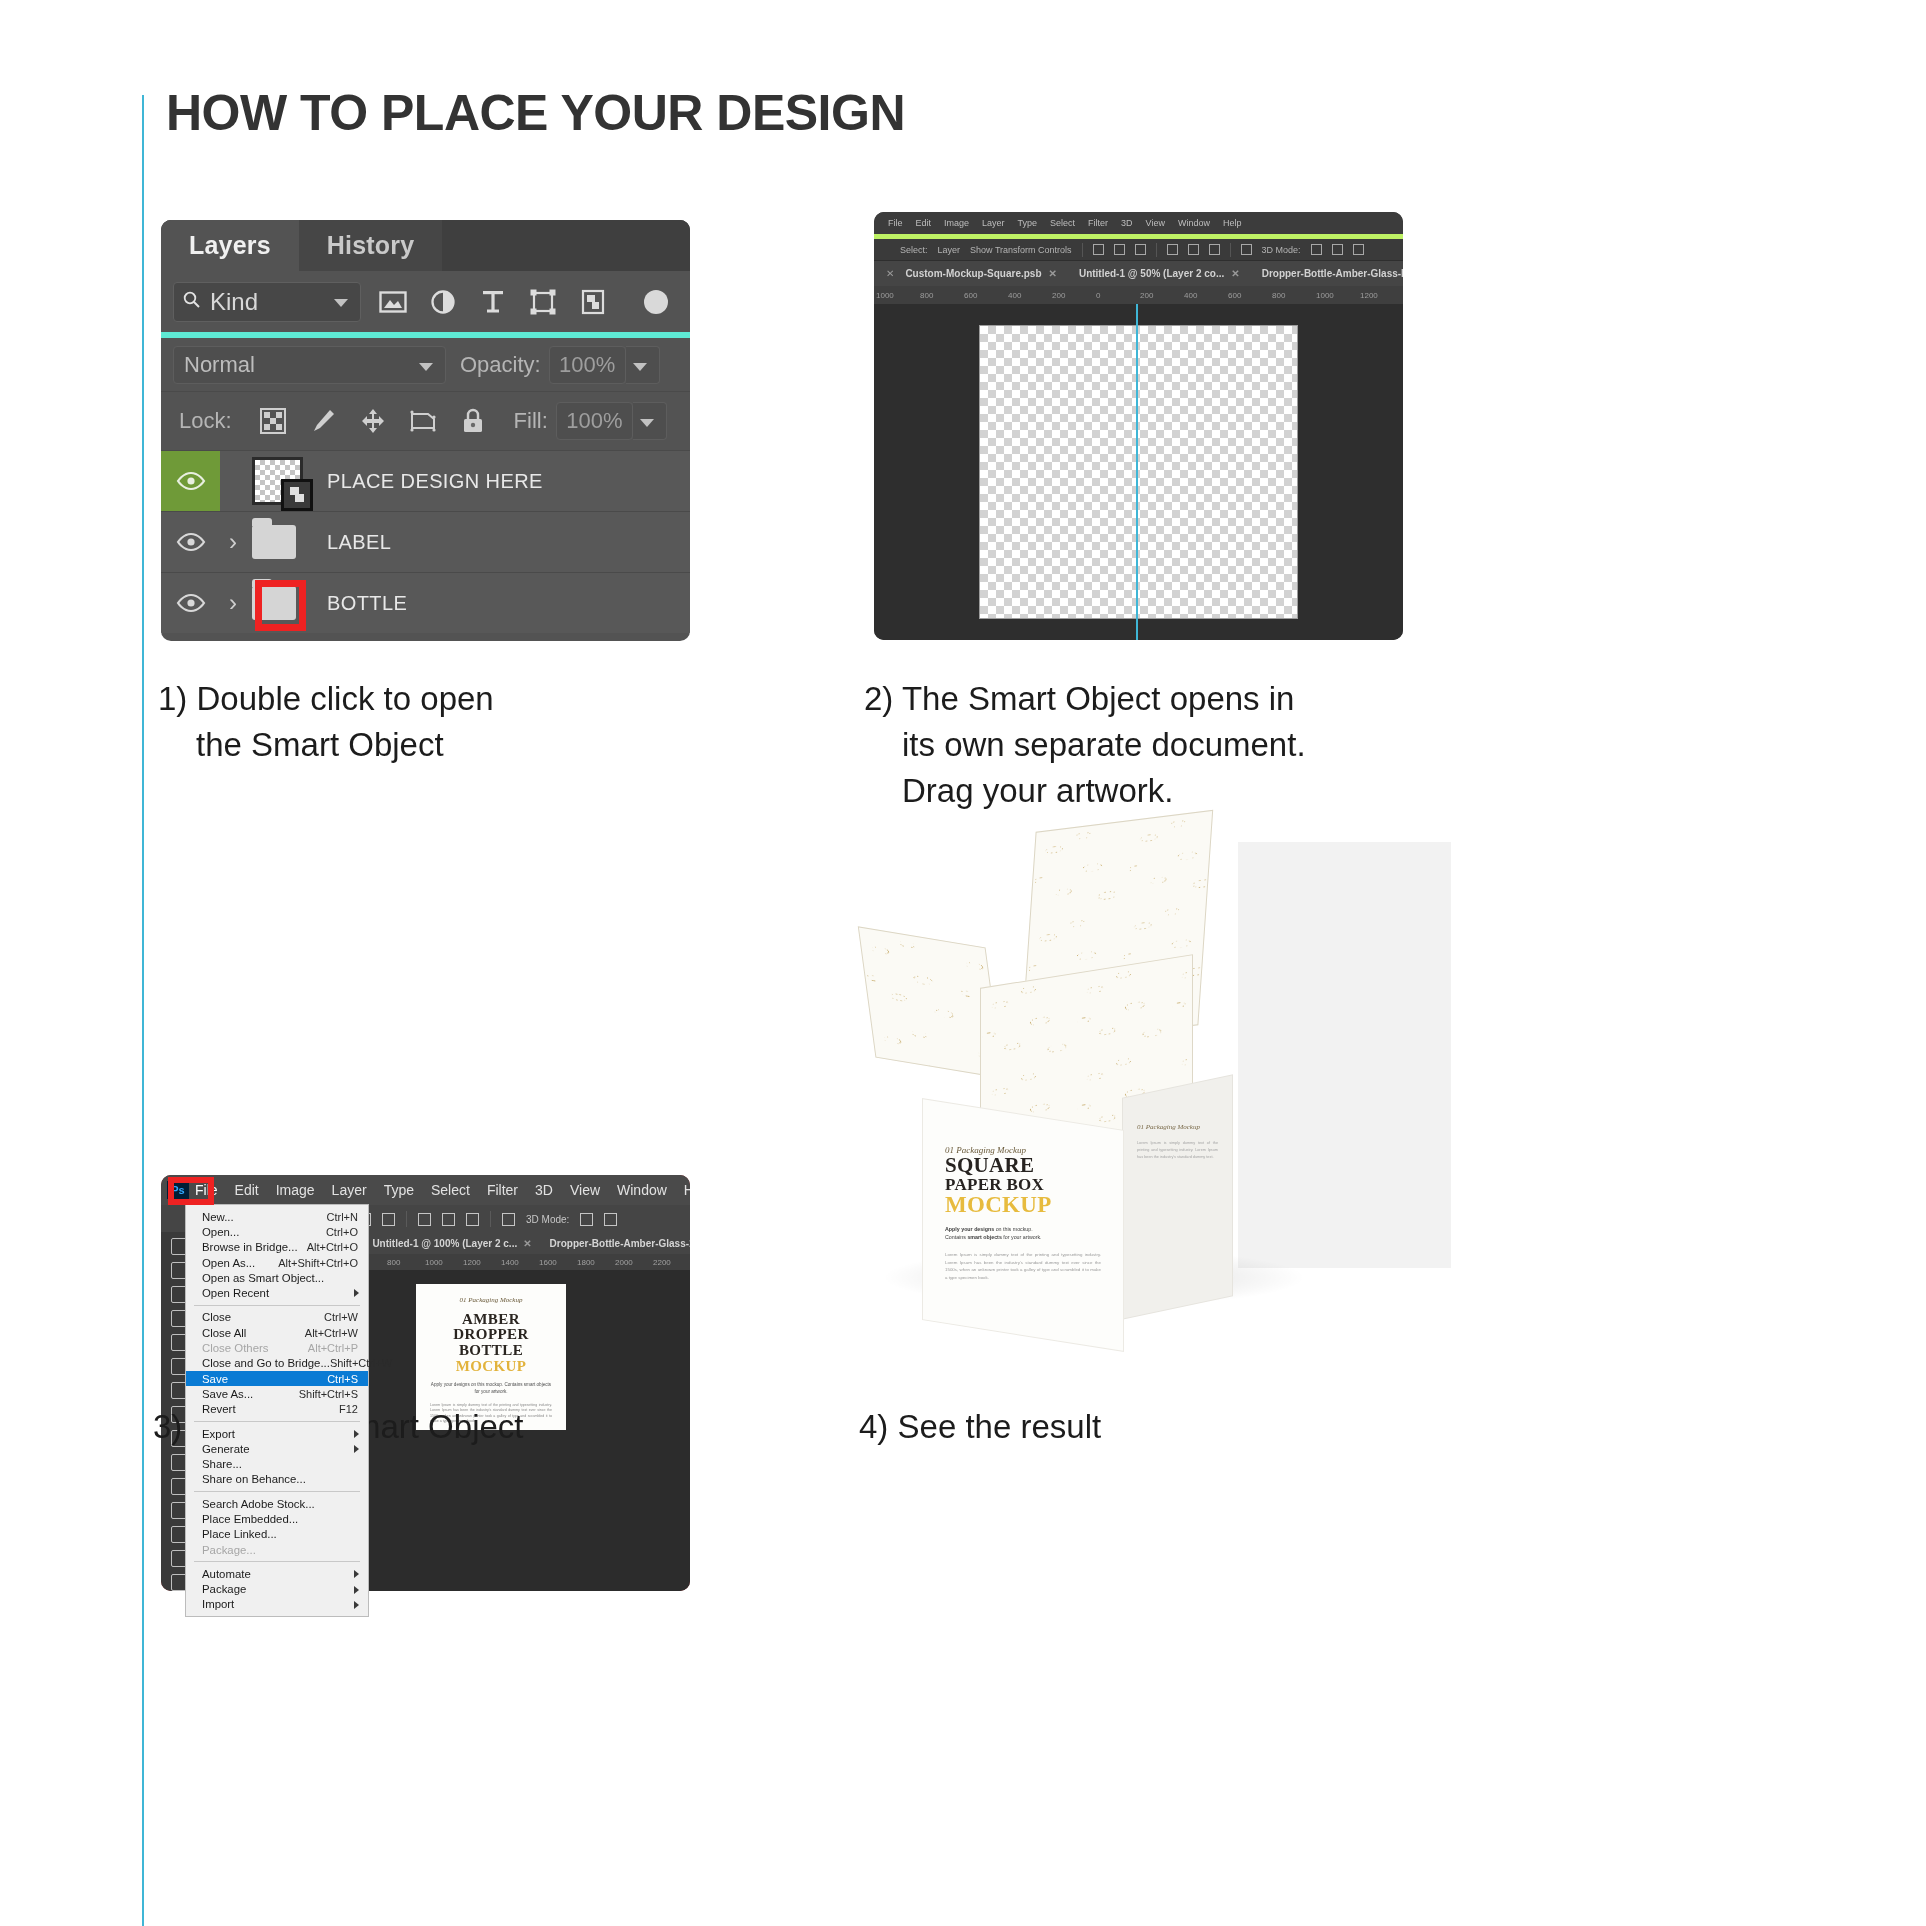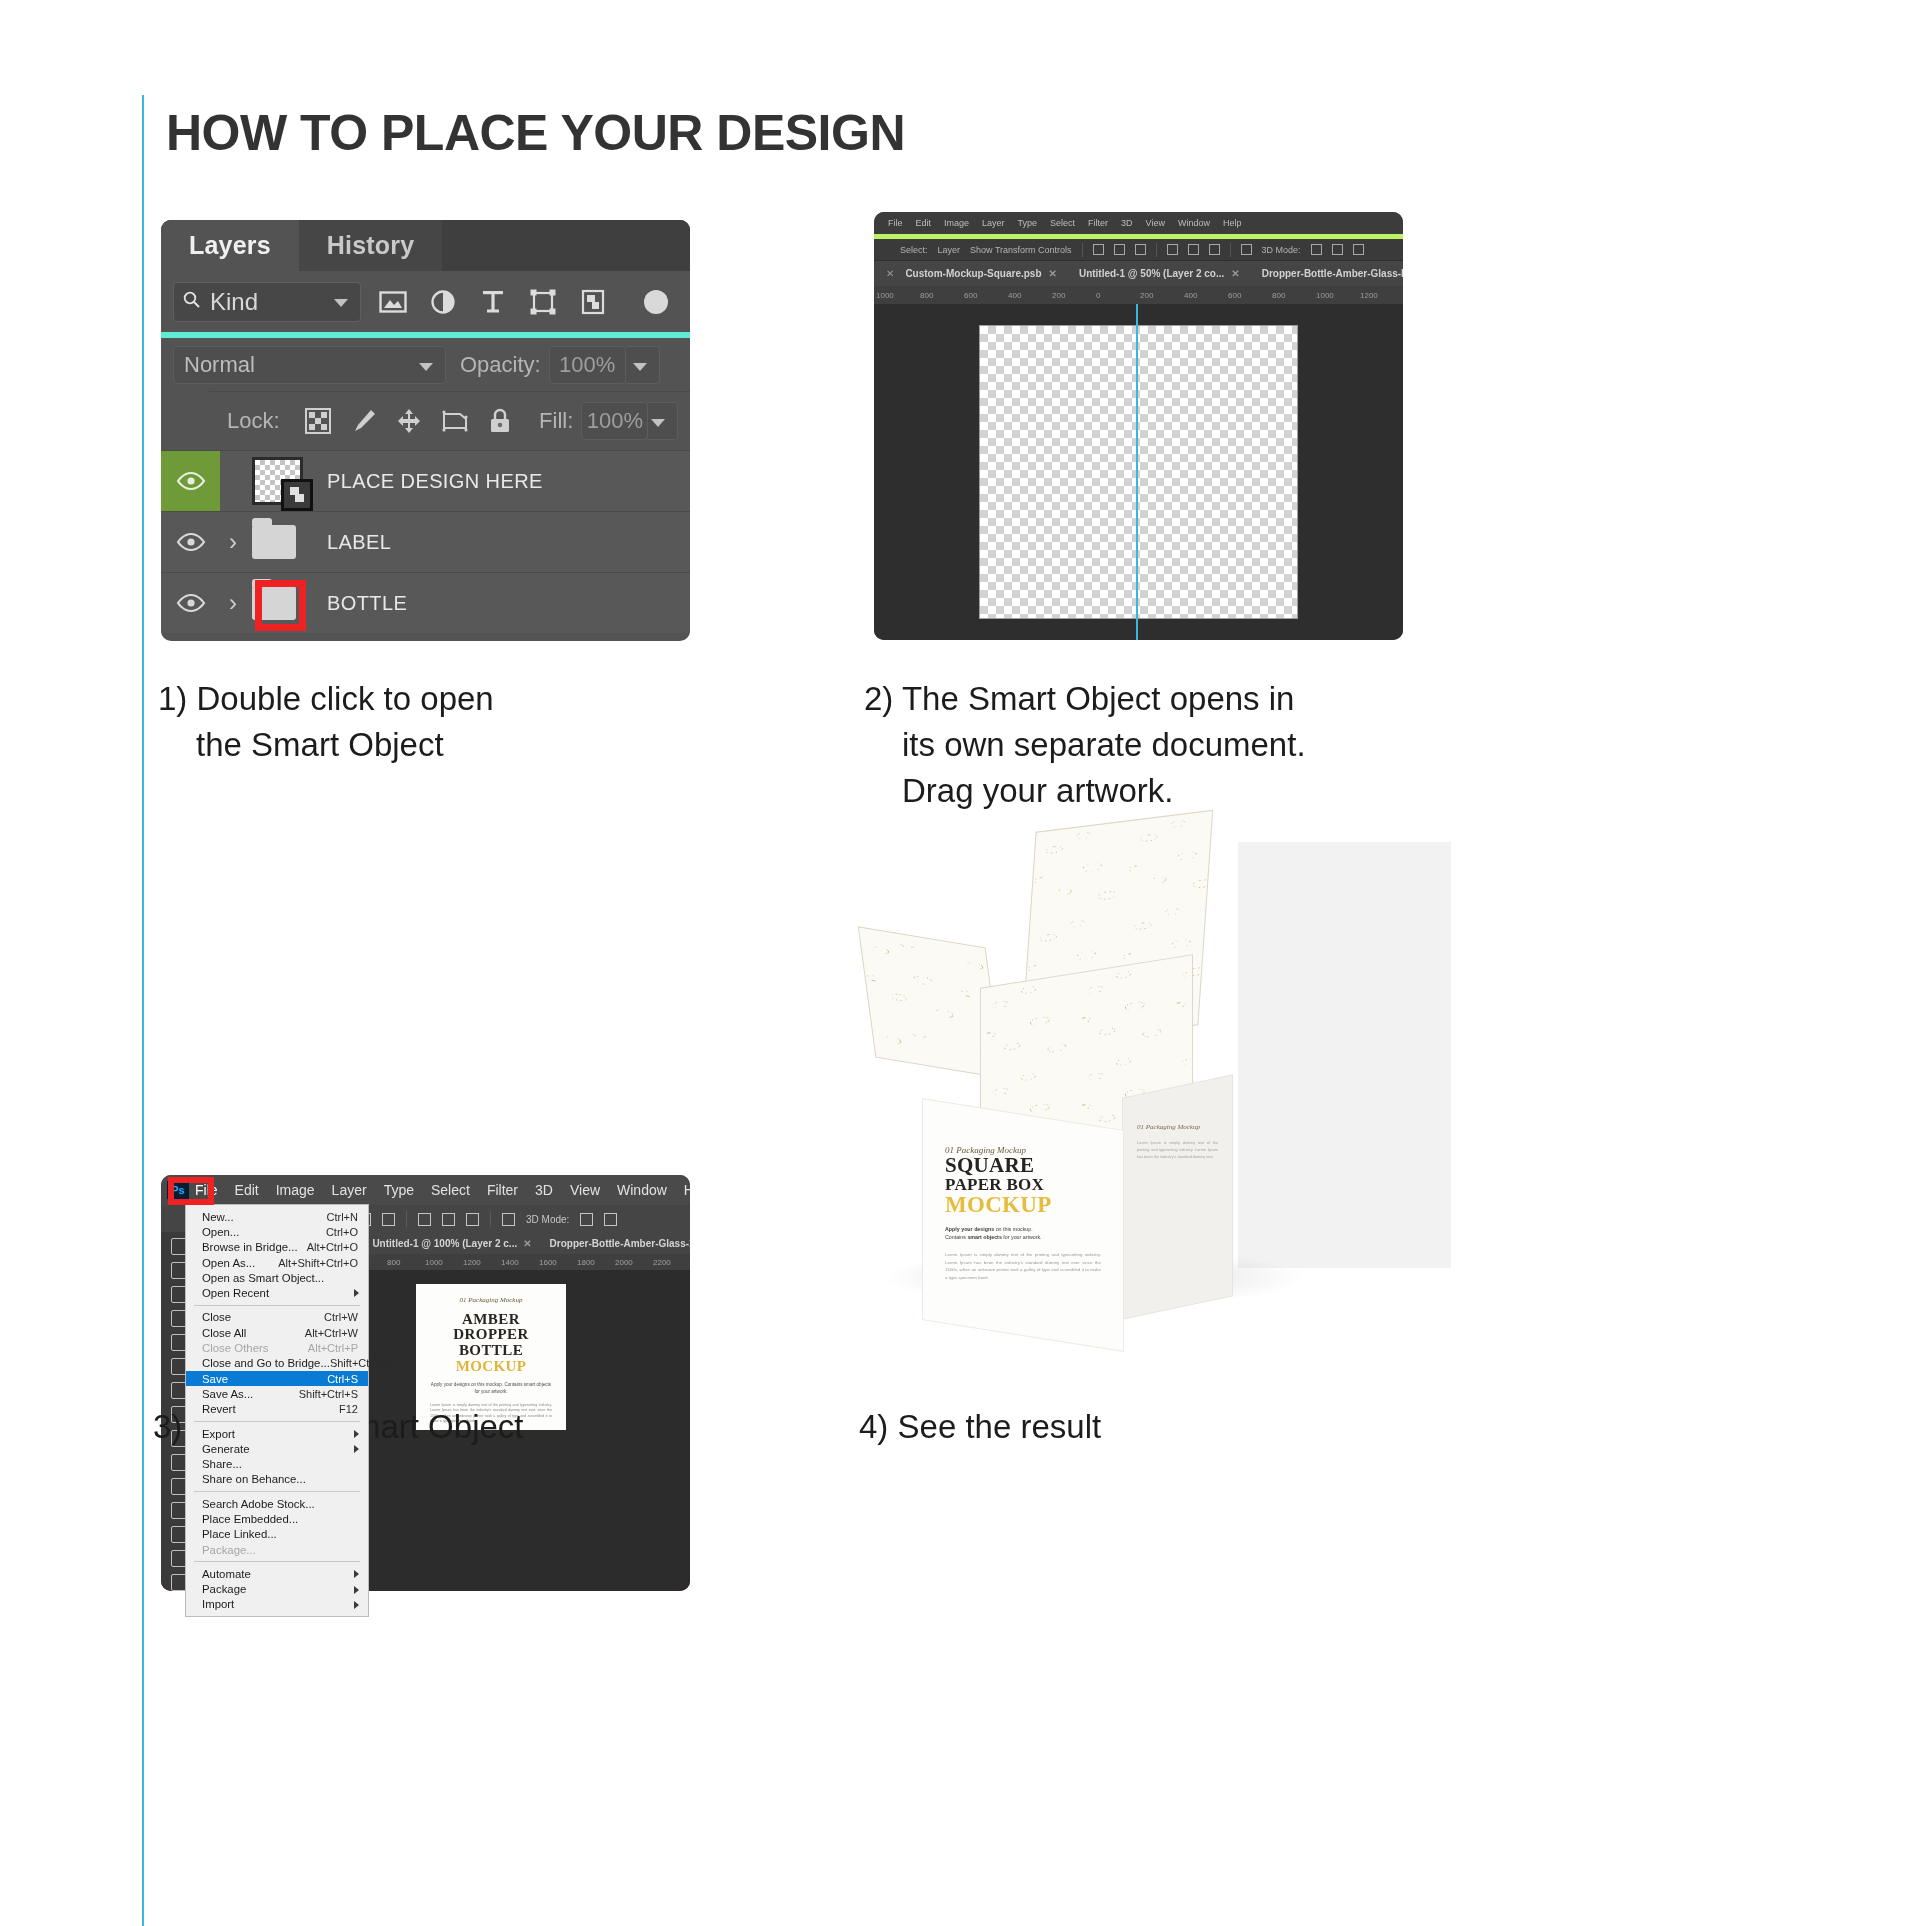--- a/index.html
+++ b/index.html
@@ -6,21 +6,21 @@
   html,body { width:1927px; height:1927px; }
   body {
     background:#ffffff;
     font-family:"Liberation Sans", sans-serif;
     position:relative;
     overflow:hidden;
   }
 
   
   #main-title{
-    position:absolute; left:166px; top:104px;
+    position:absolute; left:166px; top:84px;
     font-size:50px; font-weight:bold; color:#333333;
     letter-spacing:-0.5px;
   }
 
   
   .panel{ position:absolute; border-radius:10px; overflow:hidden; }
 
   
   #panel-layers{ left:161px; top:220px; width:529px; height:421px; background:#535353; }
   #ps-tabbar{ height:51px; background:#464646; display:flex; }
@@ -50,21 +50,21 @@
     display:flex; align-items:center; padding:0 10px; position:relative;
     font-size:22px; color:#bdbdbd;
   }
   #blend-field{ width:273px; }
   .ps-label{ font-size:22px; color:#b5b5b5; margin:0 8px 0 14px; }
   .num-field{ width:77px; height:38px; background:#4e4e4e; border:1px solid #5d5d5d; border-radius:4px;
               display:flex;align-items:center;justify-content:center;font-size:22px;color:#9e9e9e;}
   .num-chev{ width:34px;height:38px;background:#4e4e4e;border:1px solid #5d5d5d;border-left:none;
              border-radius:0 4px 4px 0; position:relative;}
 
-  #ps-lockrow{ height:59px; display:flex; align-items:center; padding:0 12px; background:#535353; border-top:1px solid #4a4a4a;margin-left:48px;}
+  #ps-lockrow{ height:59px; display:flex; align-items:center; padding:0 12px; background:#535353; border-top:1px solid #4a4a4a;}
   .lock-ico{ width:34px;height:34px;margin-left:16px;display:flex;align-items:center;justify-content:center;}
 
   .layer-row{ height:61px; display:flex; align-items:center; border-top:1px solid #4a4a4a; background:#585858;}
   .layer-row .eye-cell{ width:59px; height:100%; display:flex; align-items:center; justify-content:center;}
   .layer-row.selected .eye-cell{ background:#6f9a38; }
   .layer-row .arrow{ width:26px;font-size:24px;color:#cfcfcf;text-align:center;}
   .layer-row .thumb{ width:51px;height:48px;margin-left:6px; position:relative;}
   .layer-row .name{ font-size:20px;color:#e8e8e8;margin-left:24px;letter-spacing:0.4px;}
   #thumb-checker{
     width:51px;height:48px;border:3px solid #2b2b2b;

